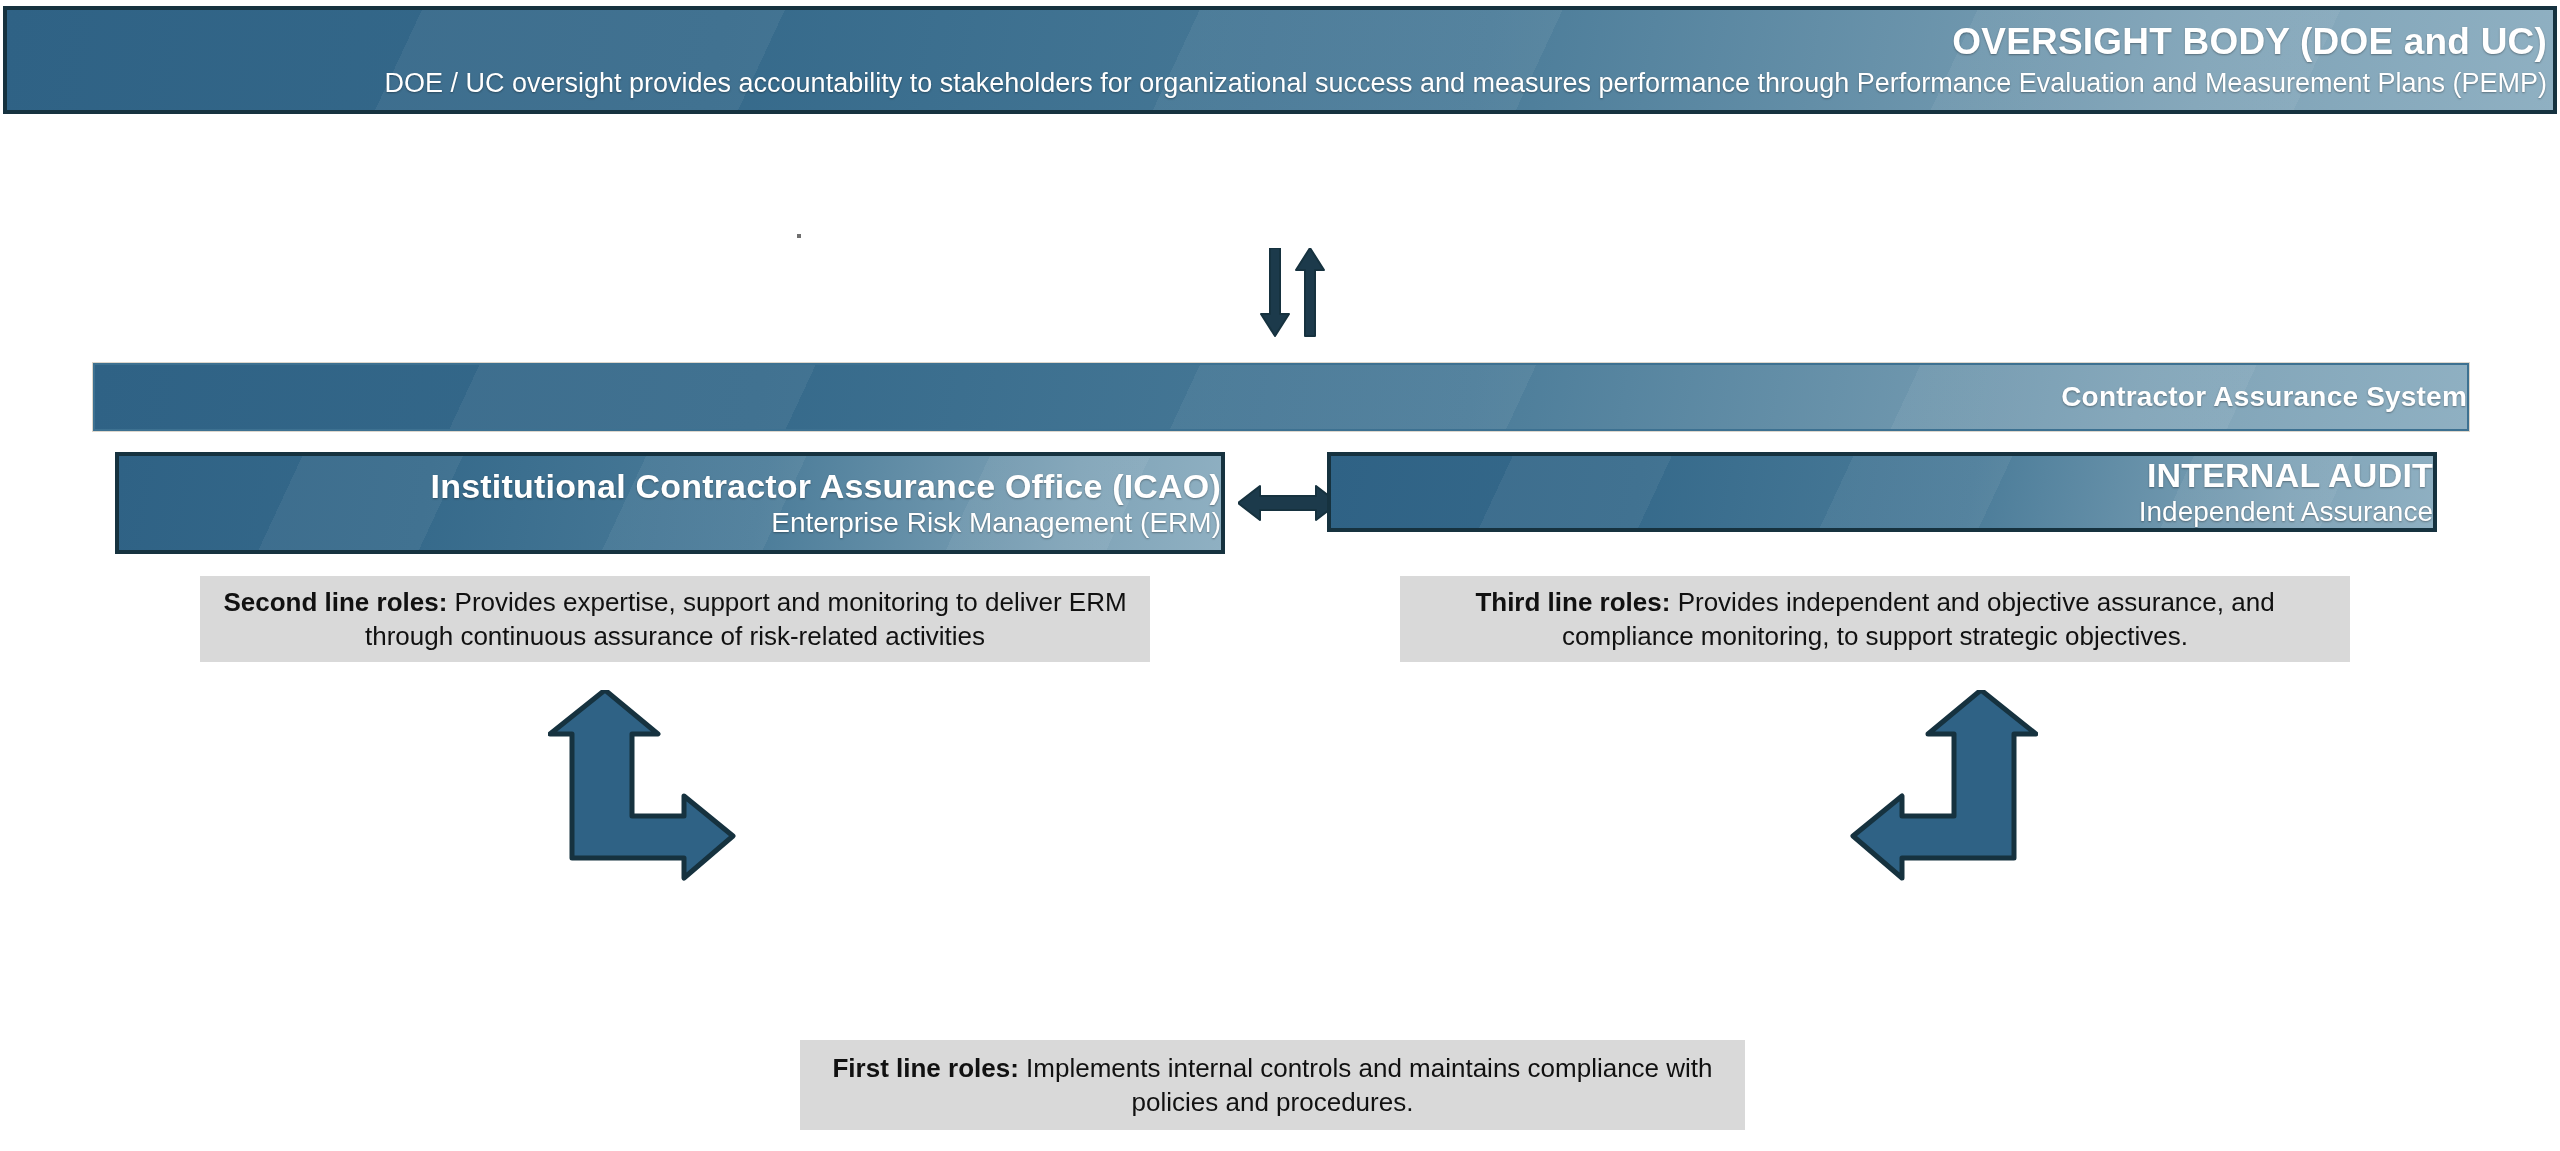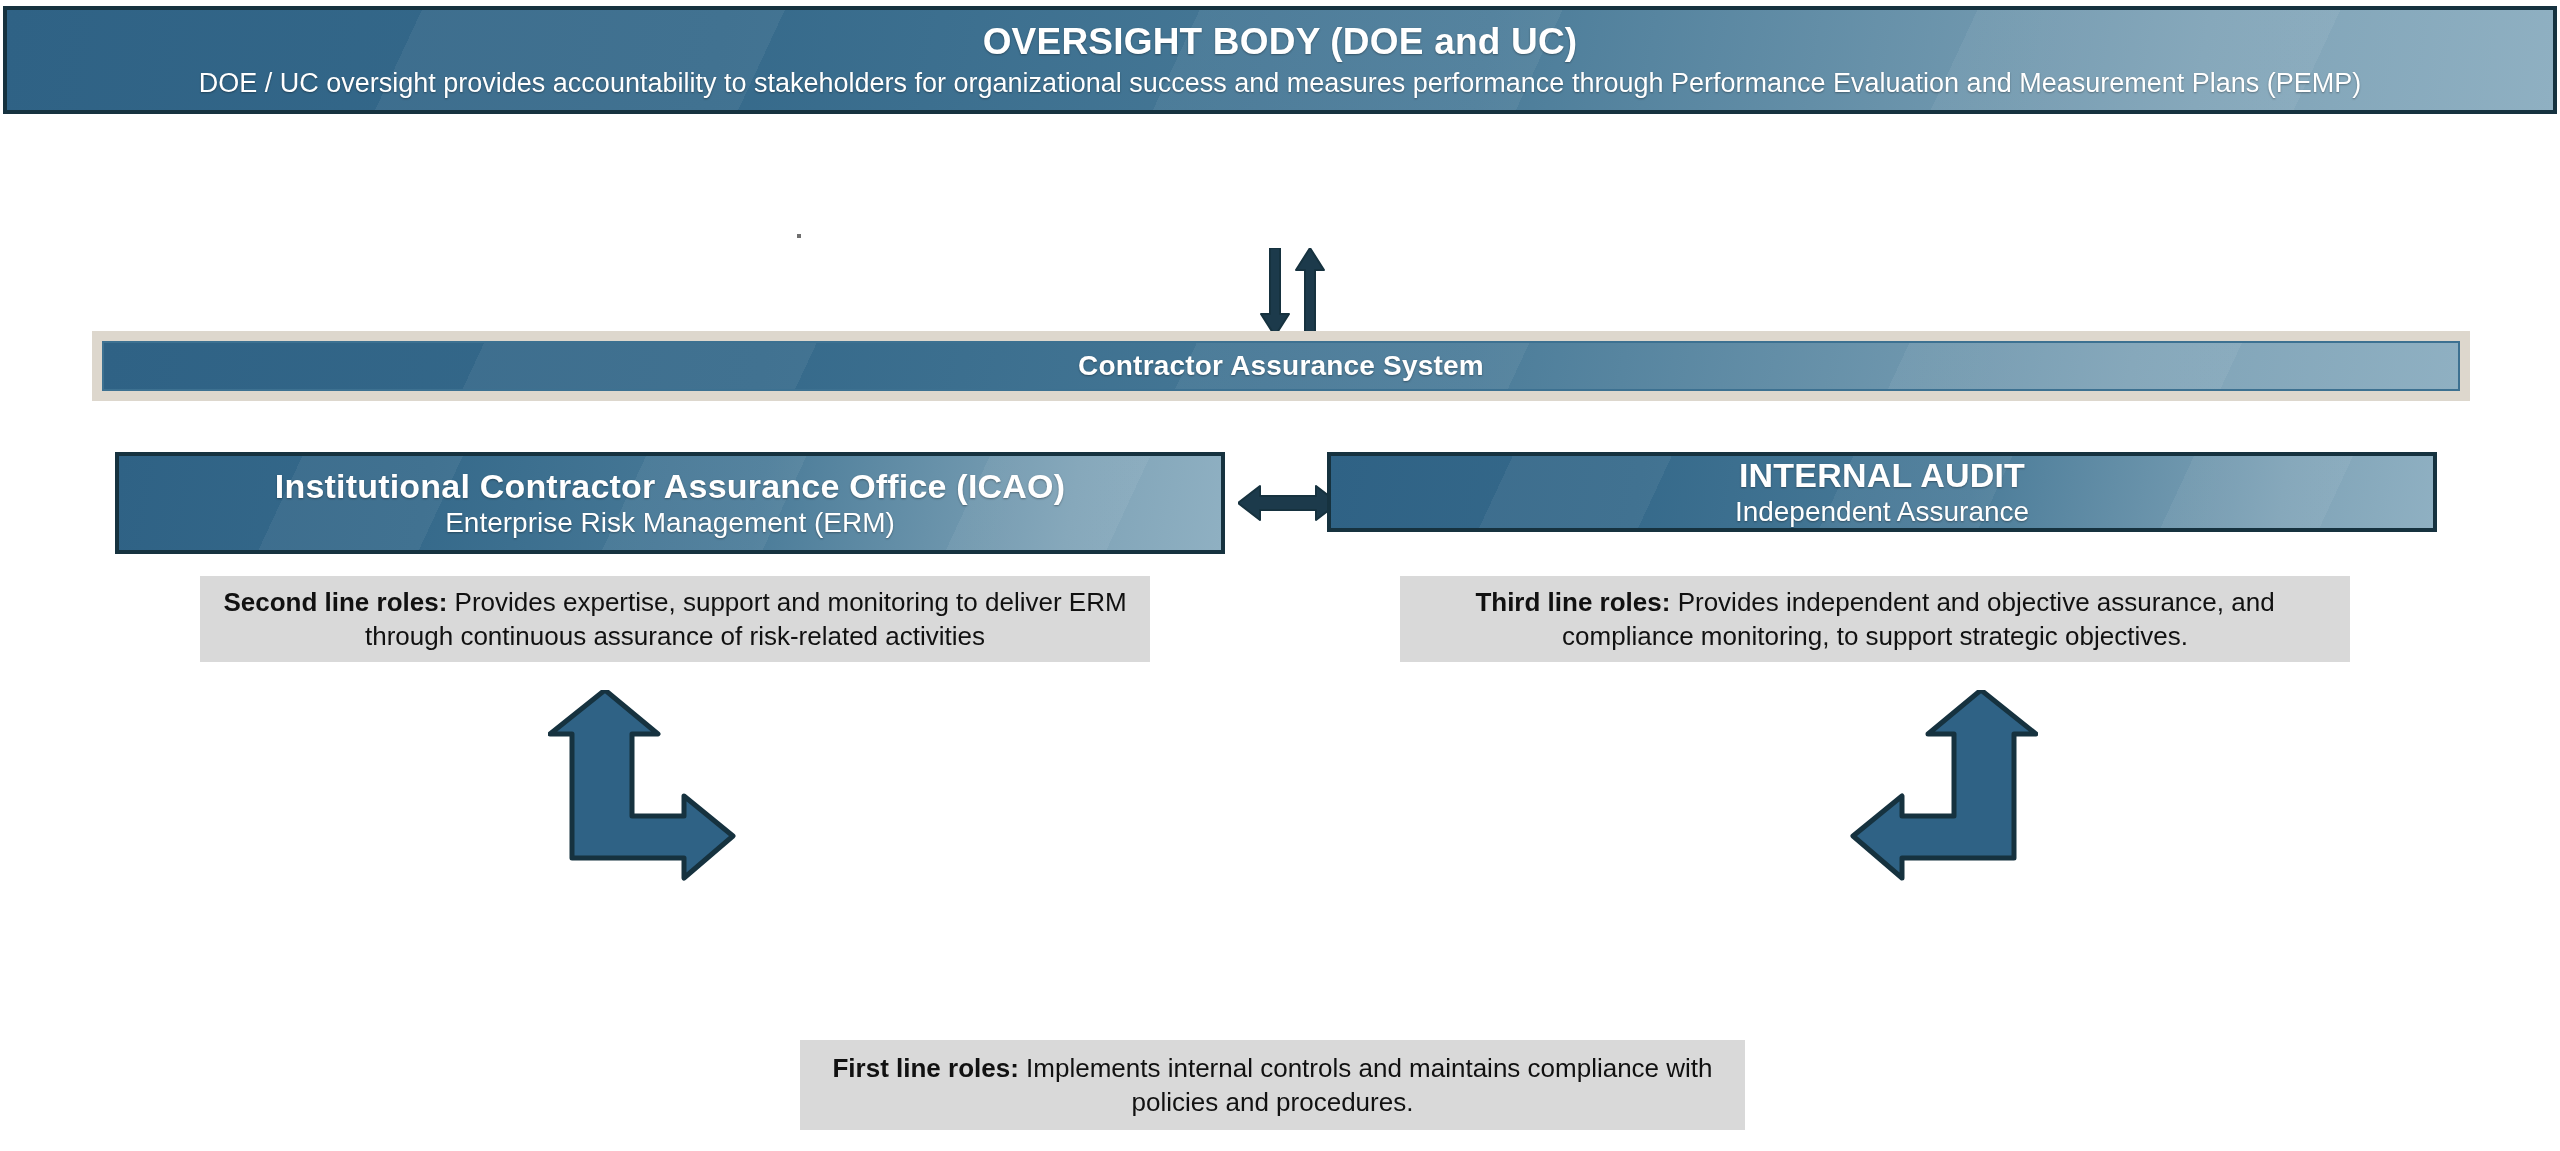--- a/index.html
+++ b/index.html
@@ -40,21 +40,21 @@
         rgba(255,255,255,0.055) 60%,
         rgba(255,255,255,0.00) 60%,
         rgba(255,255,255,0.00) 76%,
         rgba(255,255,255,0.055) 76%,
         rgba(255,255,255,0.055) 90%,
         rgba(255,255,255,0.00) 90%),
       linear-gradient(100deg, #2f6285 0%, #366a8b 28%, #4b7c99 58%, #7fa3b7 86%, #8fb0c2 100%);
     border: 4px solid #16323f;
     display: flex;
     flex-direction: column;
-    align-items: center;
+    align-items: flex-end;
     justify-content: center;
     text-align: center;
     color: #ffffff;
     text-shadow: 0 1px 2px rgba(0,0,0,0.35);
   }
 
   .blue-box .title {
     font-weight: bold;
     line-height: 1.12;
     letter-spacing: 0.2px;
@@ -75,26 +75,26 @@
     justify-content: center;
     padding: 0 6px;
   }
   #oversight-banner .title { font-size: 37px; margin-bottom: 6px; }
   #oversight-banner .subtitle { font-size: 27px; }
 
   
   #cas-wrap {
     position: absolute;
     left: 92px;
-    top: 331px;
+    top: 362px;
     width: 2378px;
     height: 70px;
     box-sizing: border-box;
     background: #ddd7cd;
-    padding: 10px;
+    padding: 1px;
   }
   #cas-bar {
     position: relative;
     left: 0; top: 0;
     width: 100%;
     height: 100%;
     border: 2px solid #3d7191;
   }
   #cas-bar .title { font-size: 28px; }
 

